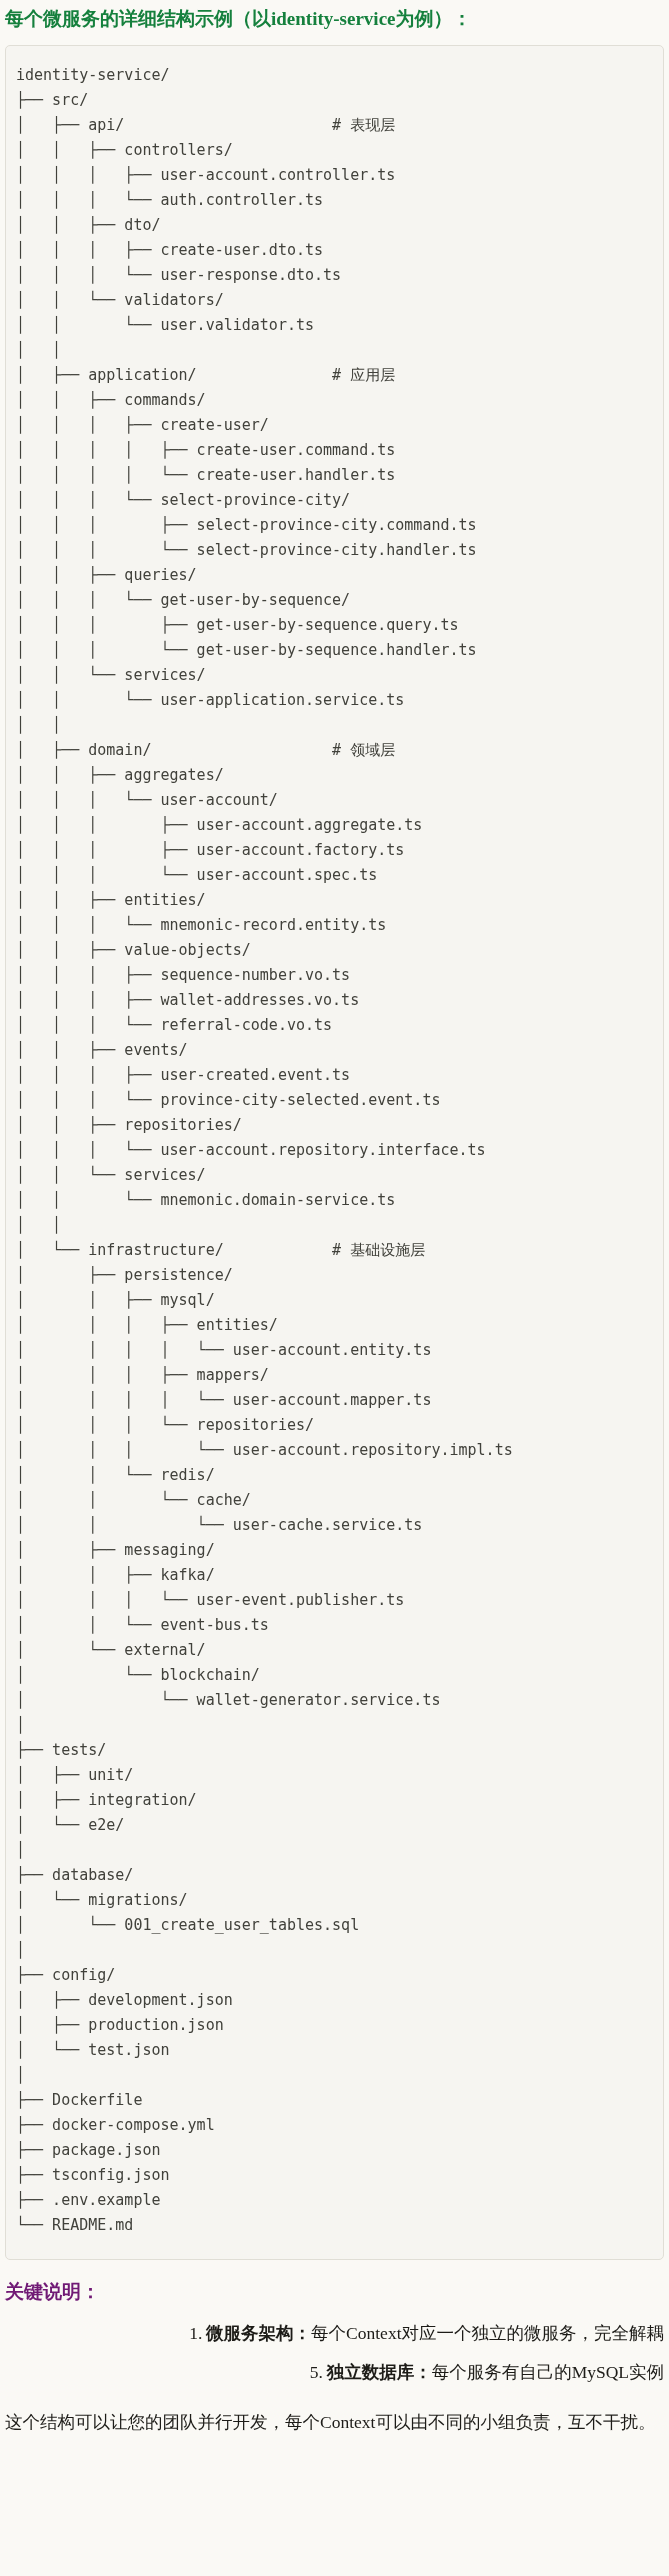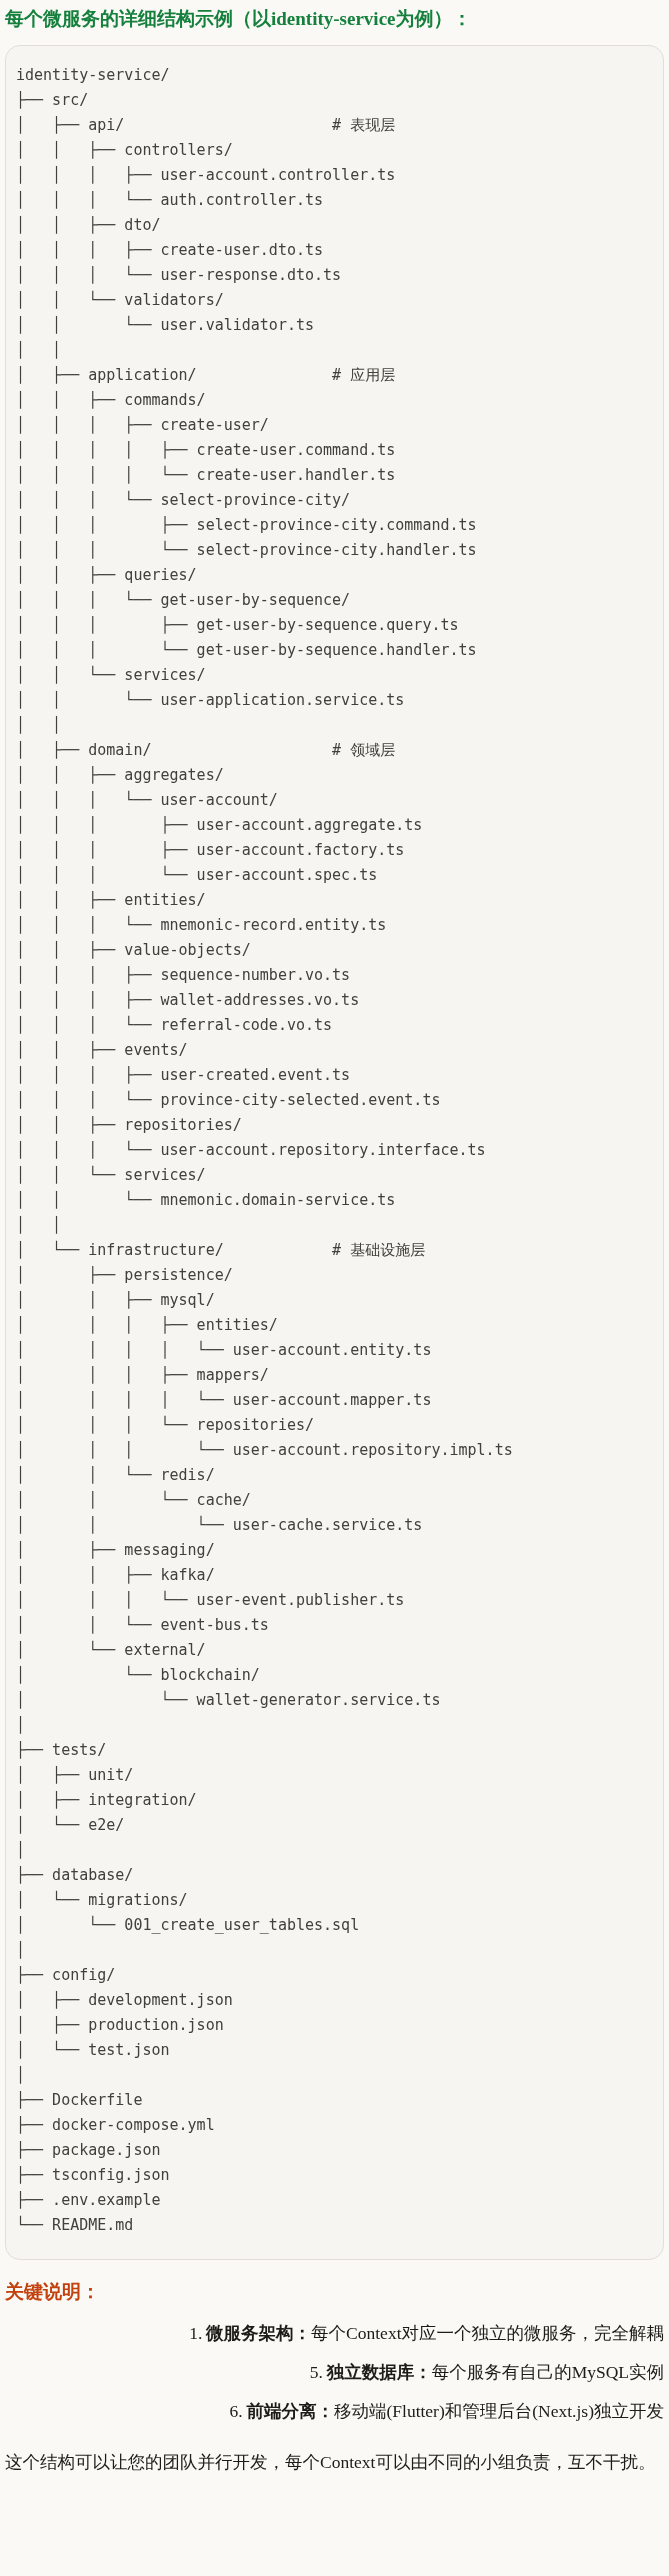--- a/index.html
+++ b/index.html
@@ -22,37 +22,37 @@
     font-size: 19px;
     font-weight: 700;
     line-height: 1.4;
     margin: 0;
     color: #15803d;
   }
   .code-block {
     margin: 12.5px 0 0 0;
     background: #f6f5f1;
     border: 0.6px solid #e0ded6;
-    border-radius: 15px;
+    border-radius: 5px;
     padding: 17px 6.3px 20.6px 10px;
     overflow: hidden;
   }
   .code-block pre {
     margin: 0;
     font-family: "DejaVu Sans Mono", monospace;
     font-size: 15px;
     line-height: 25px;
     color: #41413b;
     white-space: pre;
   }
   .notes-heading {
     font-size: 19px;
     font-weight: 700;
     margin: 19px 0 15px 0;
-    color: #c2410c;
+    color: #701a75;
   }
   .notes-list {
     list-style: none;
     margin: 0;
     padding: 0;
   }
   .notes-list li {
     font-size: 17.5px;
     line-height: 1.5;
     margin: 0 0 13px 0;
@@ -168,19 +168,18 @@
 ├── tsconfig.json
 ├── .env.example
 └── README.md</pre>
   </div>
 
   <h2 class="notes-heading">关键说明：</h2>
 
   <ol class="notes-list">
     <li><span class="note-number">1.</span><span class="note-label">微服务架构：</span><span class="note-text">每个Context对应一个独立的微服务，完全解耦</span></li>
     <li><span class="note-number">5.</span><span class="note-label">独立数据库：</span><span class="note-text">每个服务有自己的MySQL实例</span></li>
-    <li><span class="note-number">6.</span><span class="note-label">前端分离：</span><span class="note-text">移动端(Flutter)和管理后台(Next.js)独立开发</span></li>
   </ol>
 
   <p class="closing-paragraph">这个结构可以让您的团队并行开发，每个Context可以由不同的小组负责，互不干扰。</p>
 
 </div>
 
 
 </body></html>

